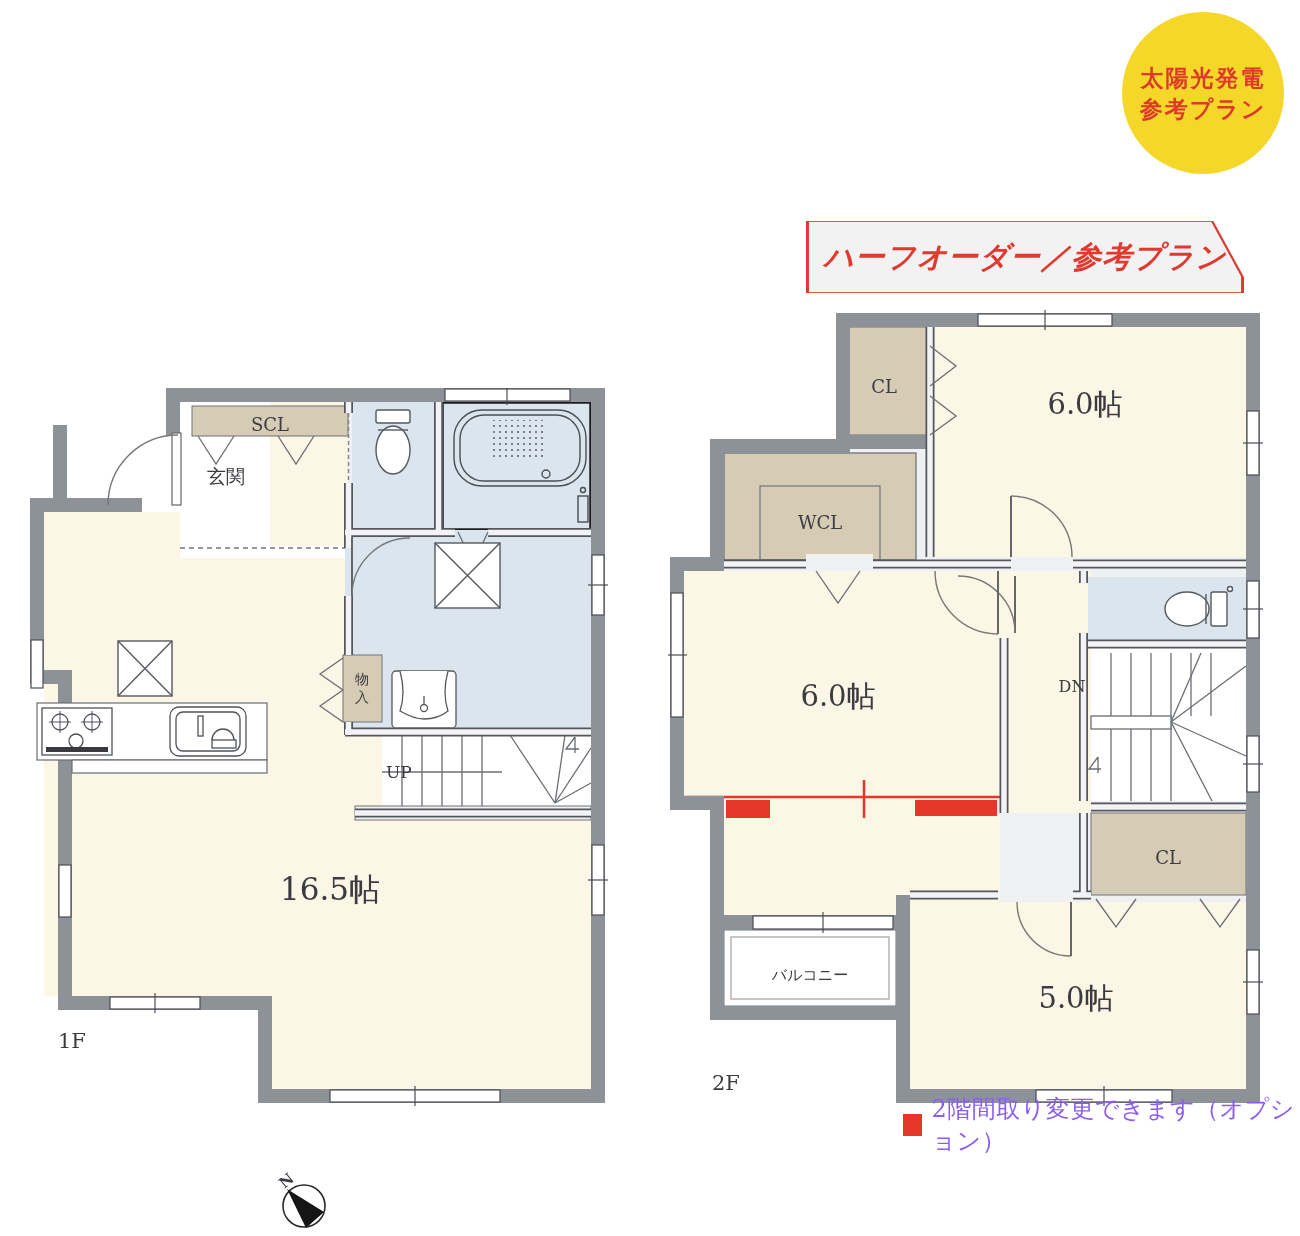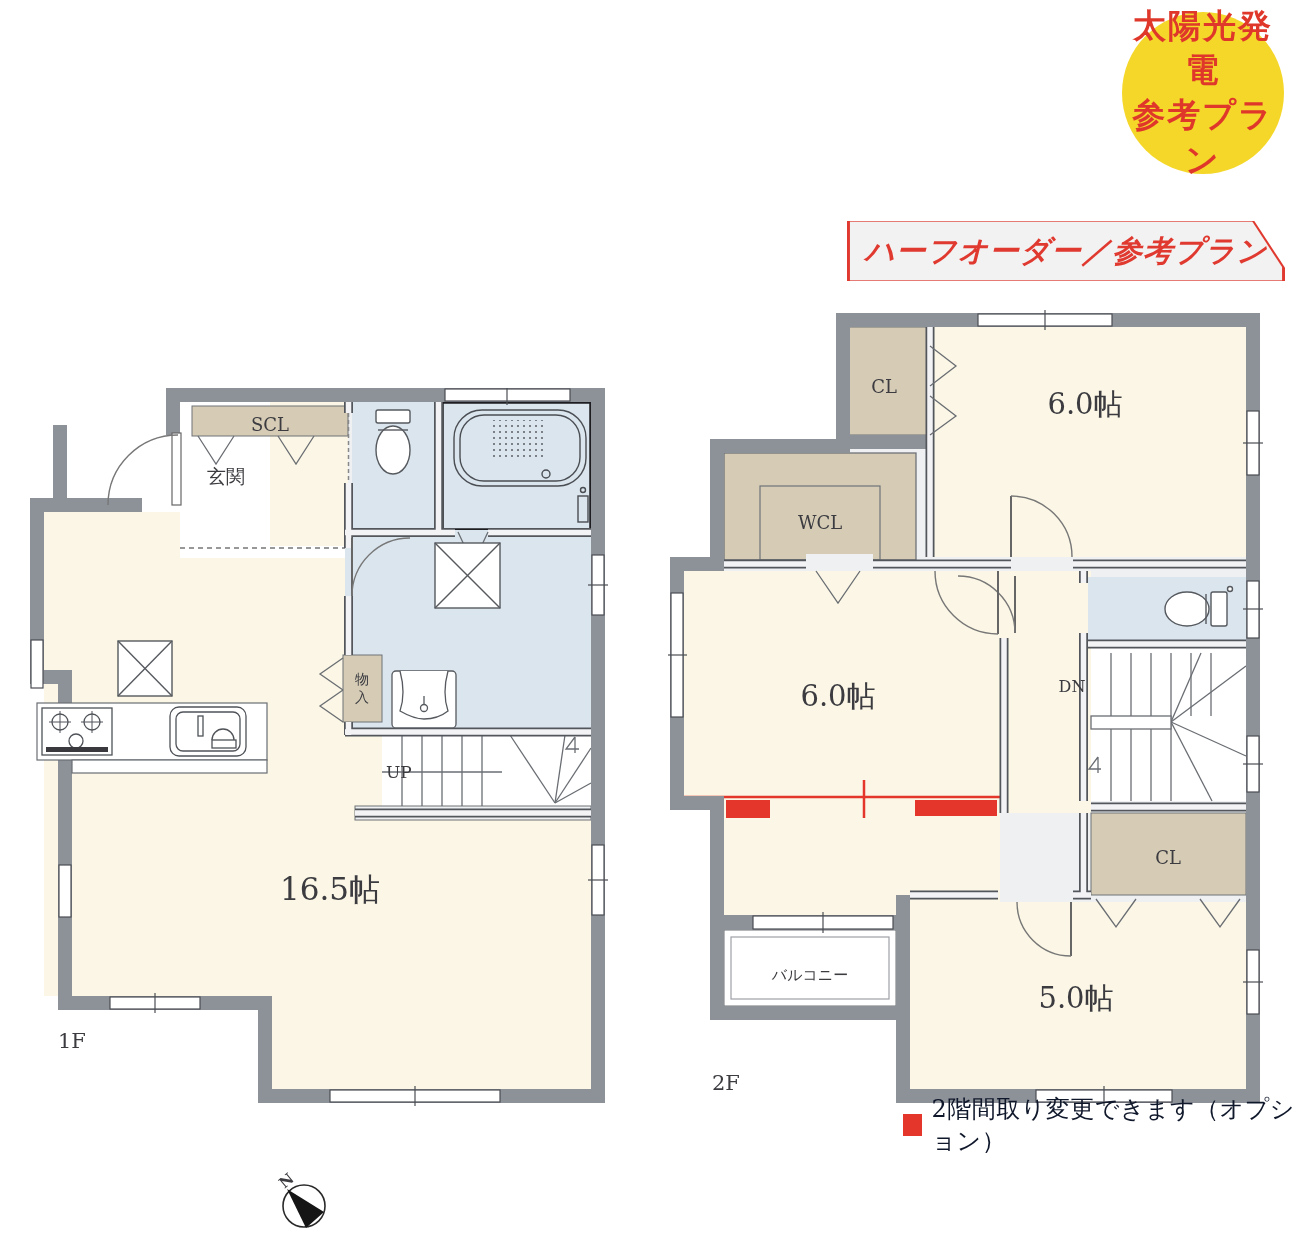--- a/index.html
+++ b/index.html
@@ -3,23 +3,23 @@
 <meta charset="utf-8">
 <style>
   html,body{margin:0;padding:0;background:#ffffff;}
   #stage{position:relative;width:1300px;height:1236px;background:#fff;overflow:hidden;
          font-family:"DejaVu Serif","Liberation Serif",serif;}
   .abs{position:absolute;}
   
   #badge{left:1122px;top:12px;width:162px;height:162px;border-radius:50%;
          display:flex;flex-direction:column;align-items:center;justify-content:center;
          text-align:center;}
-  #badge .bline{font-size:33px;font-weight:600;letter-spacing:2px;line-height:1.35;}
+  #badge .bline{font-size:23px;font-weight:600;letter-spacing:2px;line-height:1.35;}
   
-  #banner{left:847px;top:221px;width:438px;height:60px;
+  #banner{left:806px;top:221px;width:438px;height:72px;
           display:flex;align-items:center;justify-content:center;
           clip-path:polygon(0 0,93% 0,100% 78%,100% 100%,0 100%);}
   #banner .inner{width:100%;height:100%;display:flex;align-items:center;justify-content:center;}
   #banner .btext{font-size:30px;font-style:italic;font-weight:700;letter-spacing:1px;}
   
   #note{left:903px;top:1110px;height:30px;display:flex;align-items:center;gap:10px;}
   #note .sq{width:22px;height:22px;}
   #note .ntext{font-size:24px;font-weight:500;letter-spacing:.5px;}
   svg text{font-family:"DejaVu Serif","Liberation Serif",serif;fill:#3b3b40;}
 </style>
@@ -344,21 +344,21 @@
     <text x="170" y="398" font-size="29" text-anchor="middle">6.0帖</text>
     <text x="404" y="384" font-size="16" text-anchor="middle">DN</text>
     <text x="500" y="556" font-size="18" text-anchor="middle">CL</text>
     <text x="408" y="700" font-size="29" text-anchor="middle">5.0帖</text>
     <text x="142" y="672" font-size="15" text-anchor="middle">バルコニー</text>
     <text x="44" y="782" font-size="21">2F</text>
   </svg>
 
   <div id="note" class="abs">
     <span class="sq" style="background:#E4362A;"></span>
-    <span class="ntext" style="color:#0f172a;">2階間取り変更できます（オプション）</span>
+    <span class="ntext" style="color:#8b5cf6;">2階間取り変更できます（オプション）</span>
   </div>
 
   <svg class="abs" style="left:252px;top:1166px;" width="96" height="70" viewBox="0 0 96 70">
     <circle cx="52" cy="40" r="21" fill="none" stroke="#2a2a2a" stroke-width="1.6"></circle>
     <path d="M35,23 L72,46 L54,62 Z" fill="#151515"></path>
     <text x="30" y="24" font-size="15" font-weight="bold" fill="#151515" transform="rotate(-40 30 20)">N</text>
   </svg>
 
 </div>
 

